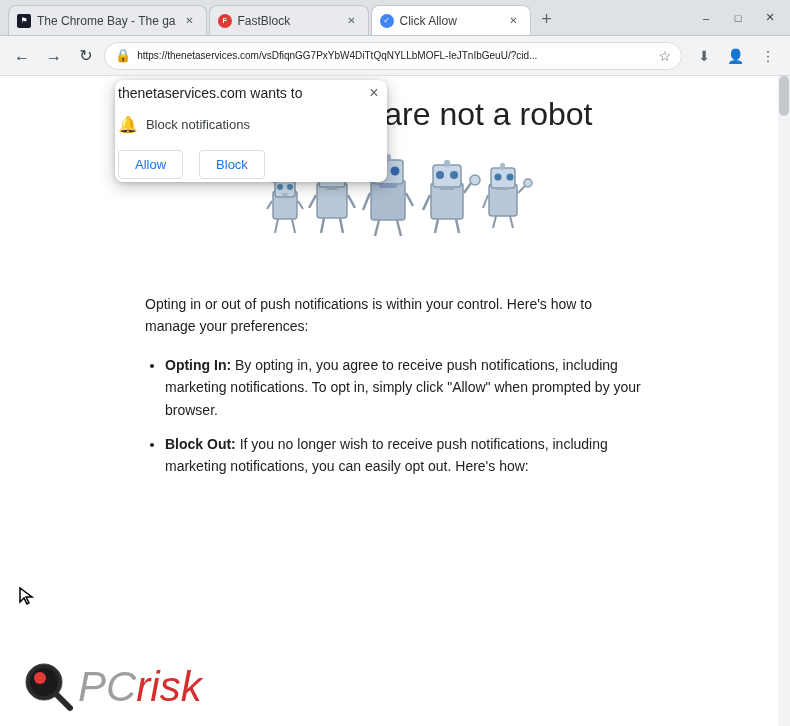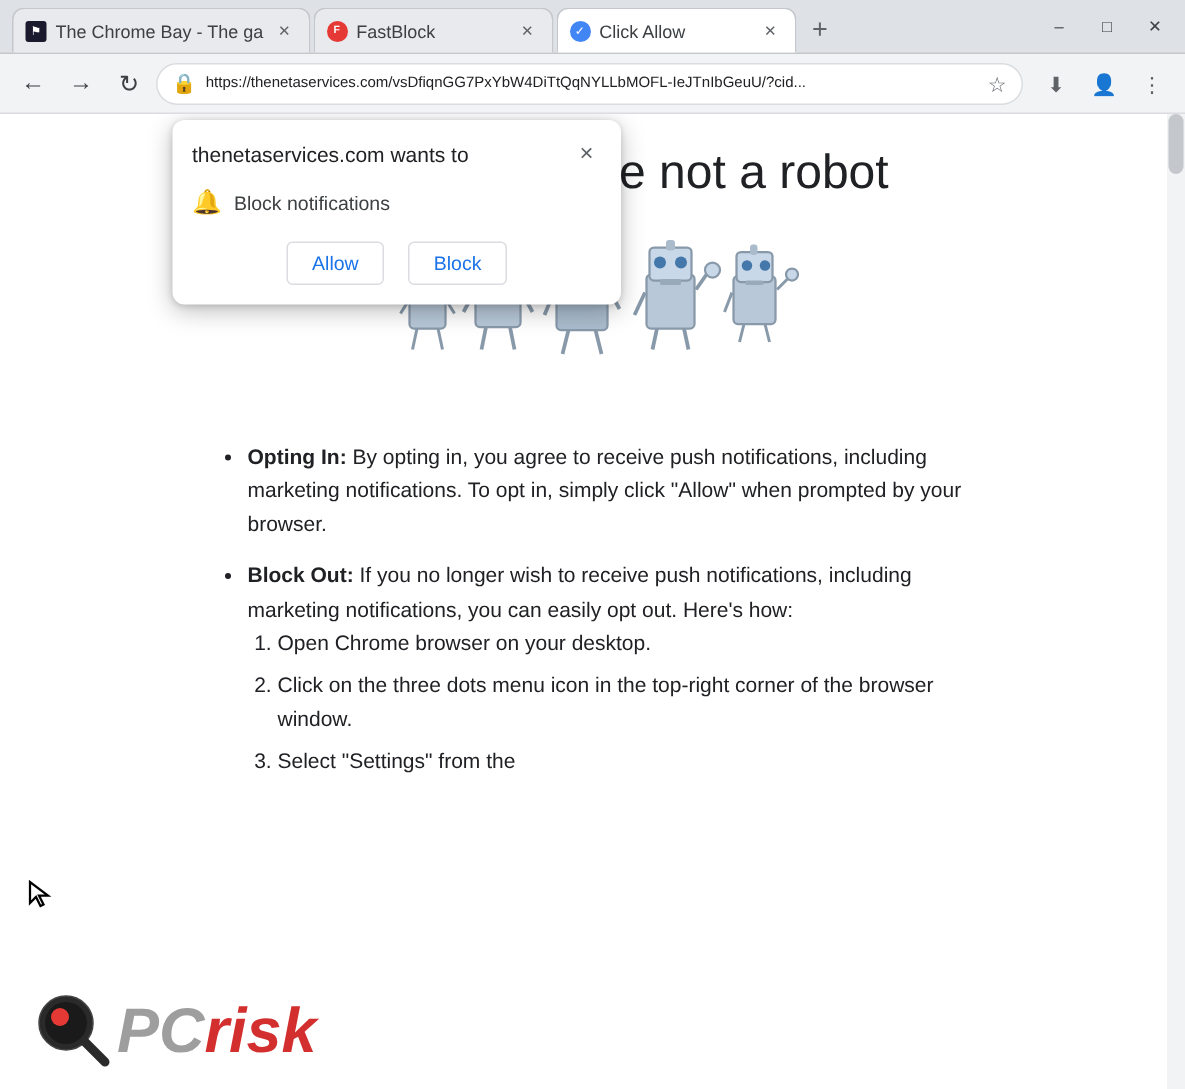--- a/index.html
+++ b/index.html
@@ -282,25 +282,25 @@
 
     .bold-text {
       font-weight: bold;
     }
 
     
     .notification-popup {
       position: absolute;
       top: 4px;
       left: 115px;
-      width: 299px;
+      width: 272px;
       background: #fff;
       border-radius: 8px;
       box-shadow: 0 4px 16px rgba(0,0,0,0.25), 0 1px 4px rgba(0,0,0,0.15);
-      padding: 13px;
+      padding: 3px;
       z-index: 100;
     }
 
     .popup-header {
       display: flex;
       align-items: center;
       justify-content: space-between;
       margin-bottom: 12px;
     }
 
@@ -331,21 +331,21 @@
       color: #3c4043;
     }
 
     .bell-icon {
       font-size: 16px;
       color: #5f6368;
     }
 
     .popup-buttons {
       display: flex;
-      justify-content: center;
+      justify-content: flex-start;
       gap: 16px;
     }
 
     .btn-allow {
       padding: 6px 16px;
       border-radius: 4px;
       border: 1px solid #dadce0;
       background: #fff;
       color: #1a73e8;
       font-size: 13px;
@@ -567,47 +567,43 @@
               <line x1="5" y1="37" x2="0" y2="50" stroke="#8899aa" stroke-width="2"></line>
               <line x1="35" y1="35" x2="42" y2="28" stroke="#8899aa" stroke-width="2"></line>
               <circle cx="45" cy="25" r="4" fill="#c8d8e8" stroke="#8899aa" stroke-width="1.5"></circle>
               <line x1="13" y1="58" x2="10" y2="70" stroke="#8899aa" stroke-width="2"></line>
               <line x1="27" y1="58" x2="30" y2="70" stroke="#8899aa" stroke-width="2"></line>
             </g>
           </svg>
         </div>
 
         <div class="content-text">
+          <p>Opting in or out of push notifications is within your control. Here's how to manage your preferences:</p>
           <ul>
             <li>
               <span class="bold-text">Opting In:</span>
               <span> By opting in, you agree to receive push notifications, including marketing notifications. To opt in, simply click "Allow" when prompted by your browser.</span>
             </li>
             <li>
               <span class="bold-text">Block Out:</span>
               <span> If you no longer wish to receive push notifications, including marketing notifications, you can easily opt out. Here's how:</span>
-              <ol>
-                <li>Open Chrome browser on your desktop.</li>
-                <li>Click on the three dots menu icon in the top-right corner of the browser window.</li>
-                <li>Select "Settings" from the</li>
-              </ol>
             </li>
           </ul>
         </div>
       </div>
 
       <div class="pcrisk-logo">
 
         <svg width="58" height="58" viewBox="0 0 58 58" xmlns="http://www.w3.org/2000/svg">
           <circle cx="24" cy="24" r="18" fill="#2a2a2a" stroke="#444" stroke-width="1"></circle>
           <circle cx="24" cy="24" r="14" fill="#1a1a1a"></circle>
           <circle cx="20" cy="20" r="6" fill="#e53935"></circle>
           <line x1="36" y1="36" x2="50" y2="50" stroke="#2a2a2a" stroke-width="6" stroke-linecap="round"></line>
         </svg>
-        <div style="font-size:42px;font-weight:bold;font-style:italic;line-height:1;">
+        <div style="font-size:42px;font-weight:normal;font-style:italic;line-height:1;">
           <span class="pcrisk-pc">PC</span><span class="pcrisk-risk">risk</span>
         </div>
       </div>
 
       <div class="cursor">
         <svg width="20" height="20" viewBox="0 0 20 20" xmlns="http://www.w3.org/2000/svg">
           <polygon points="2,2 2,16 6,12 9,18 11,17 8,11 14,11" fill="white" stroke="black" stroke-width="1.5"></polygon>
         </svg>
       </div>
 

